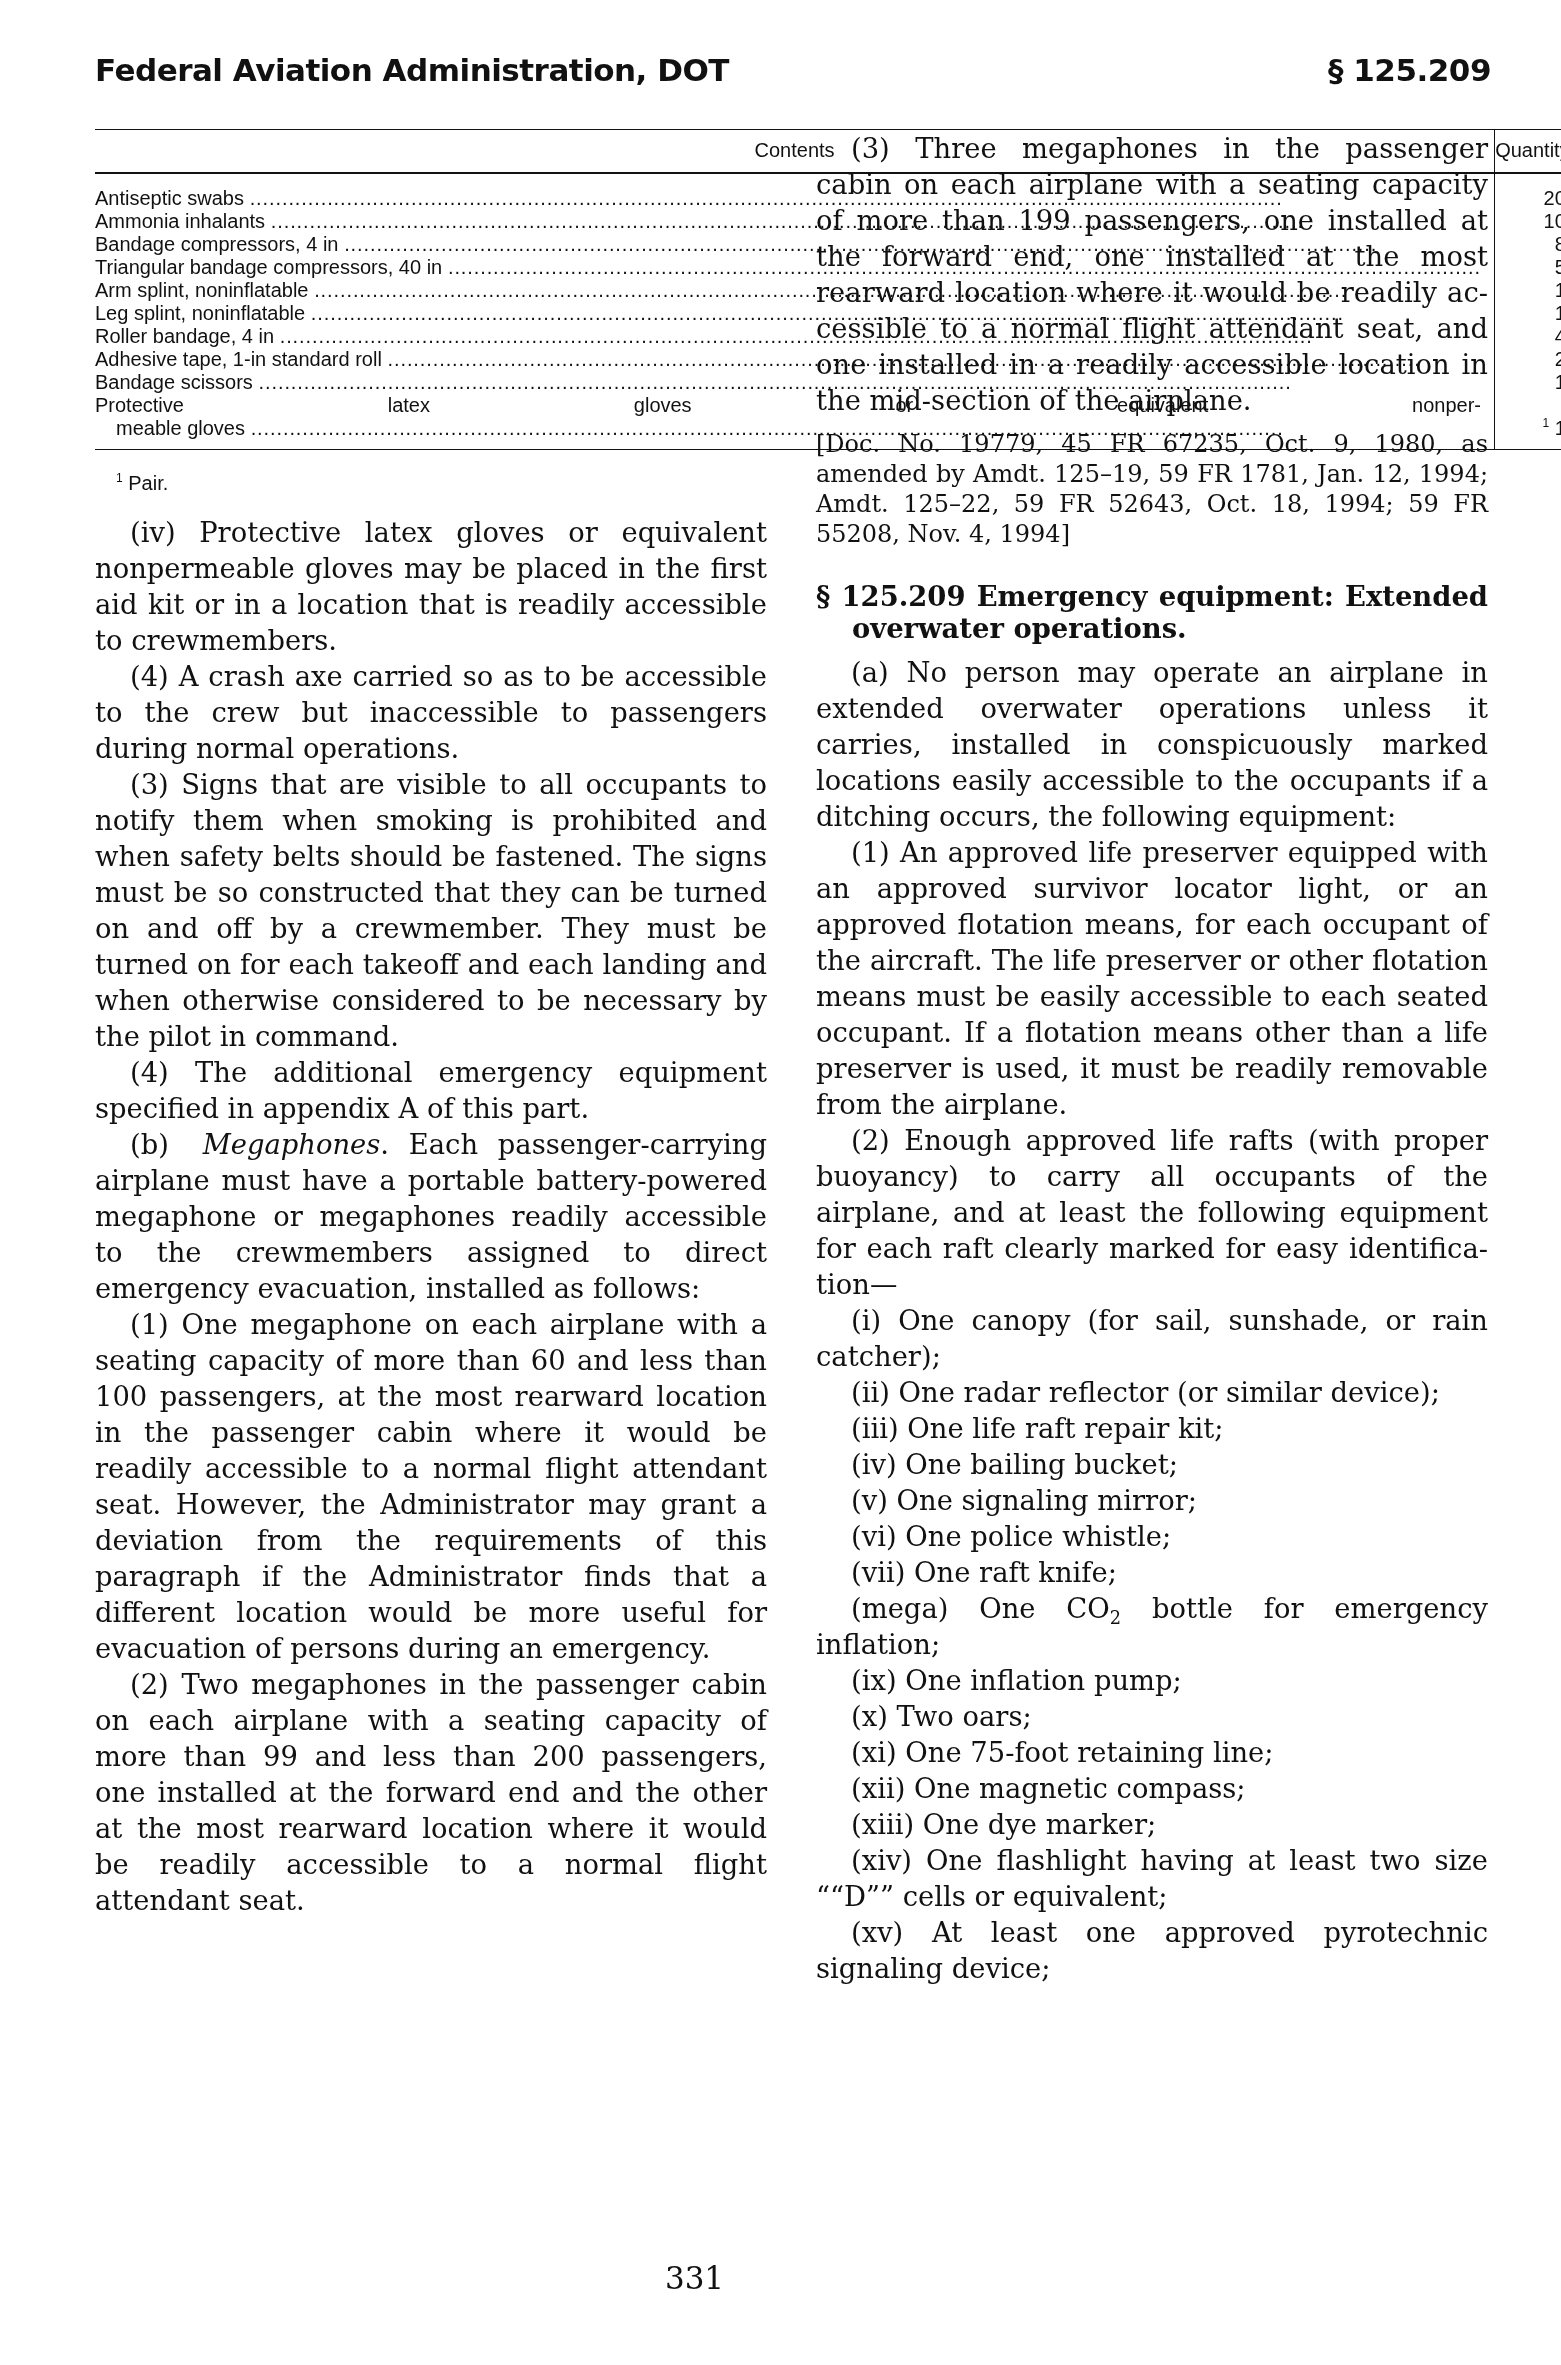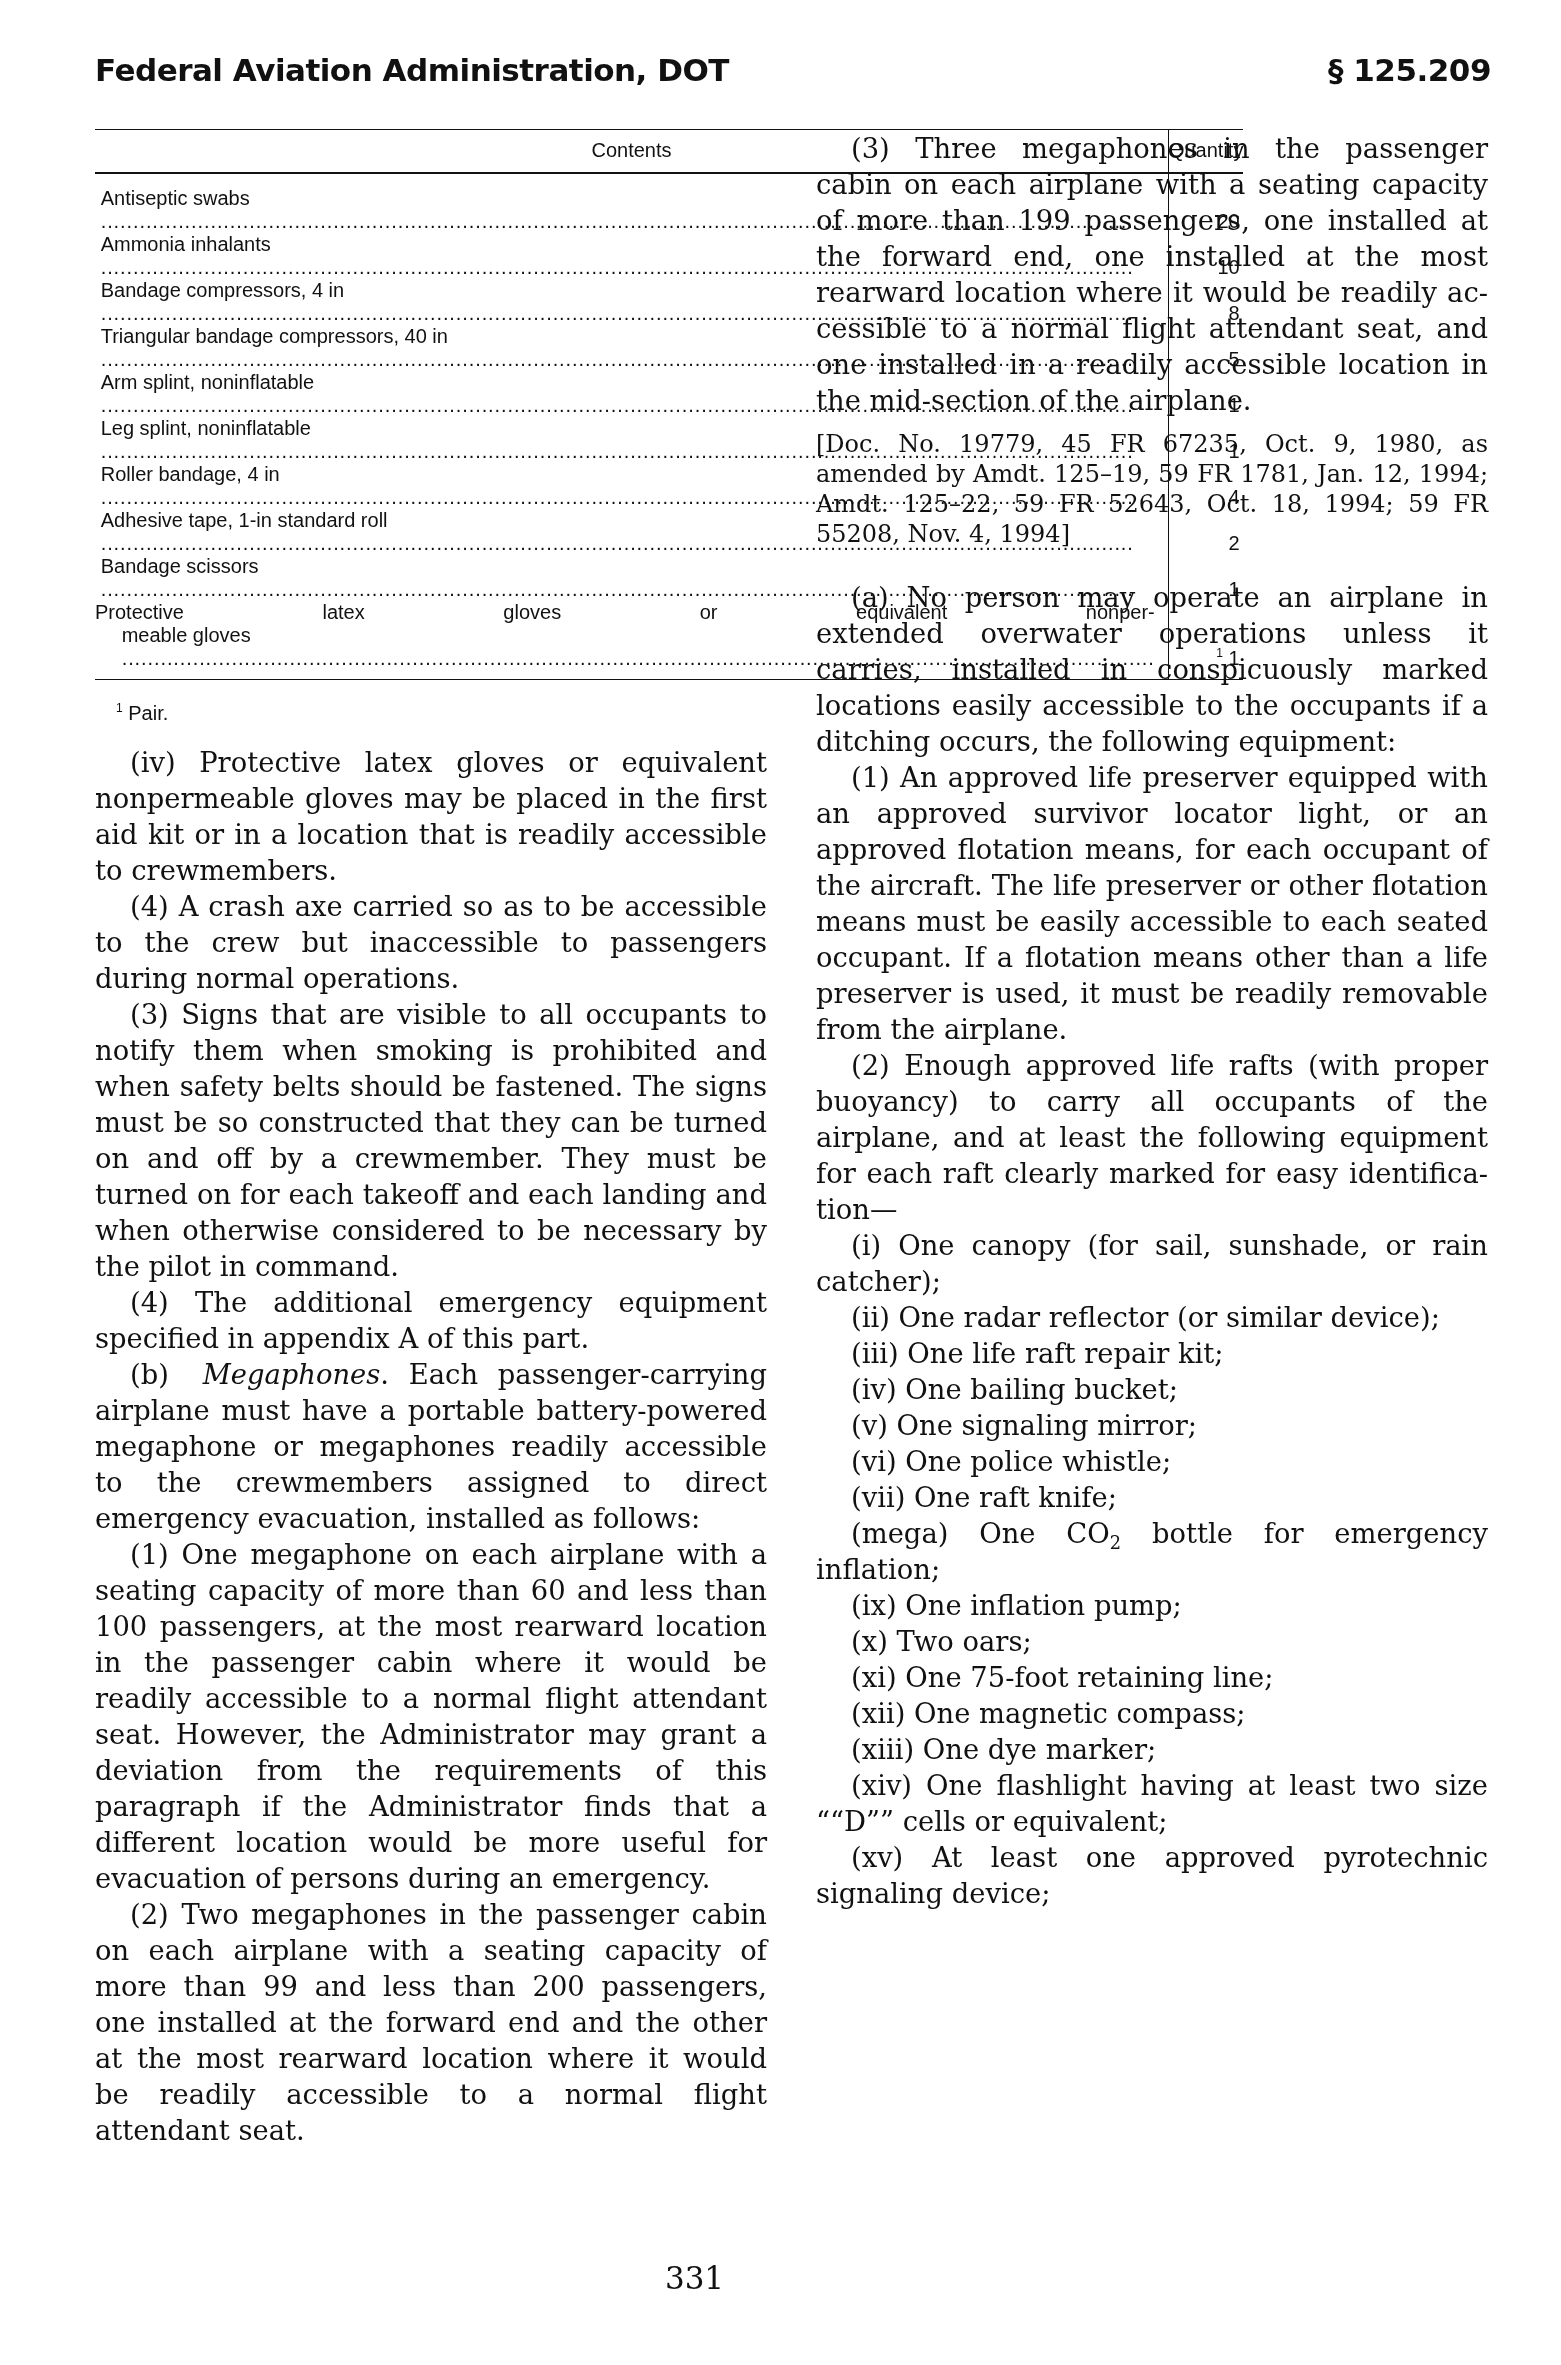--- a/index.html
+++ b/index.html
@@ -26,21 +26,21 @@
   .fa-table { width: 672px; border-collapse: collapse; font-family: "Liberation Sans", sans-serif;
     font-size: 20px; line-height: 23px; margin-top: 3.8px; }
   .fa-table th { font-weight: normal; height: 42px; padding: 0; text-align: center;
     border-top: 1.4px solid #111; border-bottom: 2.8px solid #111; }
   .fa-table th.qty { width: 115px; border-left: 1.4px solid #111; }
   .fa-table td { padding: 0; vertical-align: bottom; }
   .fa-table td.item { padding-right: 13.2px; }
   .fa-table td.qty { border-left: 1.4px solid #111; text-align: right; padding-right: 3.8px; }
   .fa-table tr.first td { padding-top: 13.2px; }
   .fa-table tr.last td { padding-bottom: 9.5px; border-bottom: 1.4px solid #111; }
-  .leader { display: flex; align-items: baseline; flex-direction: column; }
+  .leader { display: flex; align-items: baseline; }
   .leader .txt { white-space: nowrap; }
   .leader .dots { flex: 1; overflow: hidden; white-space: nowrap; margin-left: 5.7px; letter-spacing: 0.9px; }
   .leader .dots::after { content: "................................................................................................................................................................"; }
   .multiline .line1 { display: block; text-align: justify; text-align-last: justify; }
   .multiline .line2 { padding-left: 21px; }
   sup { font-size: 60%; vertical-align: super; line-height: 0; }
   sub { font-size: 65%; vertical-align: sub; line-height: 0; }
 
   .footnote { font-family: "Liberation Sans", sans-serif; font-size: 20px; margin: 15px 0 13.2px 21px; }
 
@@ -172,20 +172,21 @@
     <p>(4) The additional emergency equip­ment specified in appendix A of this part.</p>
     <p><span>(b)</span> <em>Megaphones</em><span>. Each passenger-car­rying airplane must have a portable battery-powered megaphone or mega­phones readily accessible to the crew­members assigned to direct emergency evacuation, installed as follows:</span></p>
     <p>(1) One megaphone on each airplane with a seating capacity of more than 60 and less than 100 passengers, at the most rearward location in the pas­senger cabin where it would be readily accessible to a normal flight attendant seat. However, the Administrator may grant a deviation from the require­ments of this paragraph if the Adminis­trator finds that a different location would be more useful for evacuation of persons during an emergency.</p>
     <p>(2) Two megaphones in the passenger cabin on each airplane with a seating capacity of more than 99 and less than 200 passengers, one installed at the for­ward end and the other at the most rearward location where it would be readily accessible to a normal flight attendant seat.</p>
   </div>
 
   <div class="col col-right">
     <p>(3) Three megaphones in the pas­senger cabin on each airplane with a seating capacity of more than 199 pas­sengers, one installed at the forward end, one installed at the most rearward location where it would be readily ac­cessible to a normal flight attendant seat, and one installed in a readily ac­cessible location in the mid-section of the airplane.</p>
     <p class="cite">[Doc. No. 19779, 45 FR 67235, Oct. 9, 1980, as amended by Amdt. 125–19, 59 FR 1781, Jan. 12, 1994; Amdt. 125–22, 59 FR 52643, Oct. 18, 1994; 59 FR 55208, Nov. 4, 1994]</p>
 
+    <h3><span class="sect">§ 125.209</span> <span>Emergency equipment: Ex­tended overwater operations.</span></h3>
 
     <p>(a) No person may operate an air­plane in extended overwater operations unless it carries, installed in conspicu­ously marked locations easily acces­sible to the occupants if a ditching oc­curs, the following equipment:</p>
     <p>(1) An approved life preserver equipped with an approved survivor lo­cator light, or an approved flotation means, for each occupant of the air­craft. The life preserver or other flota­tion means must be easily accessible to each seated occupant. If a flotation means other than a life preserver is used, it must be readily removable from the airplane.</p>
     <p>(2) Enough approved life rafts (with proper buoyancy) to carry all occu­pants of the airplane, and at least the following equipment for each raft clearly marked for easy identifica­tion—</p>
 
     <p>(i) One canopy (for sail, sunshade, or rain catcher);</p>
     <p>(ii) One radar reflector (or similar de­vice);</p>
     <p>(iii) One life raft repair kit;</p>
     <p>(iv) One bailing bucket;</p>
     <p>(v) One signaling mirror;</p>

